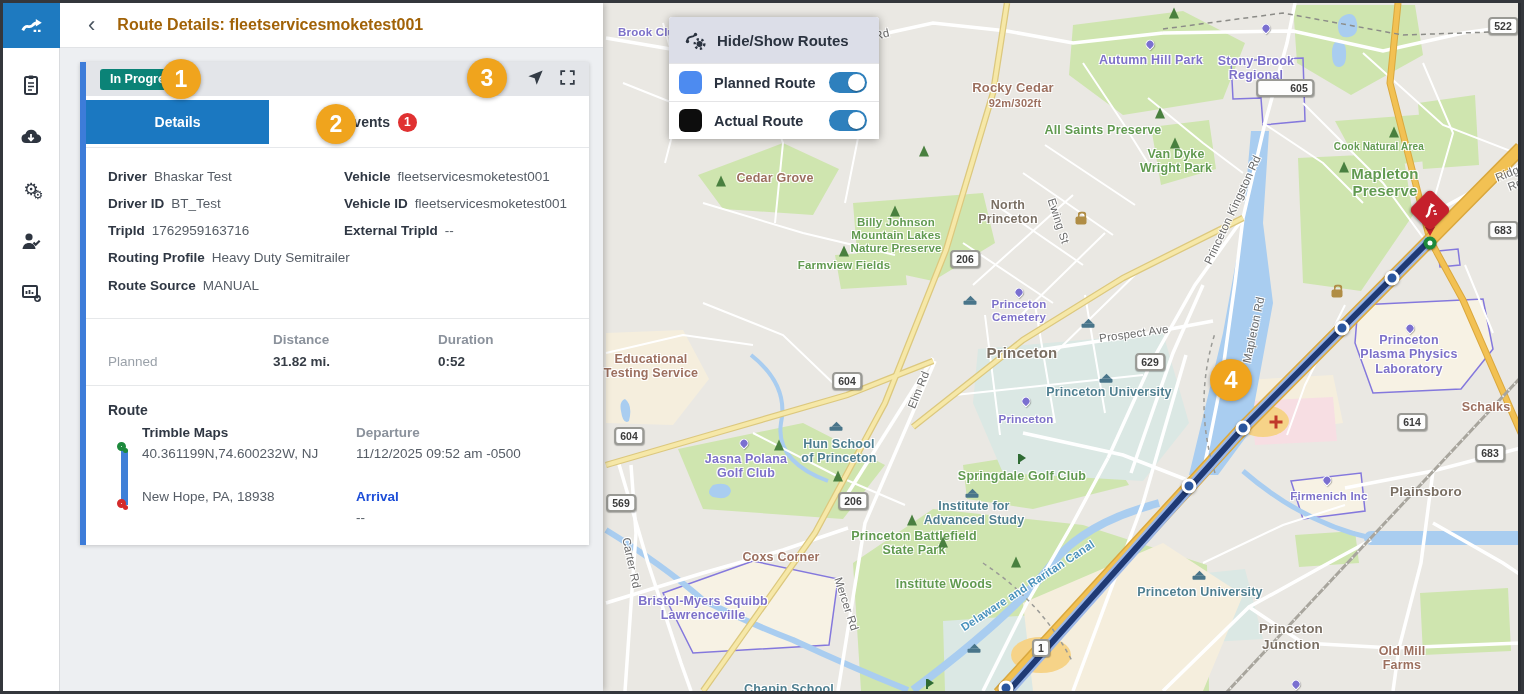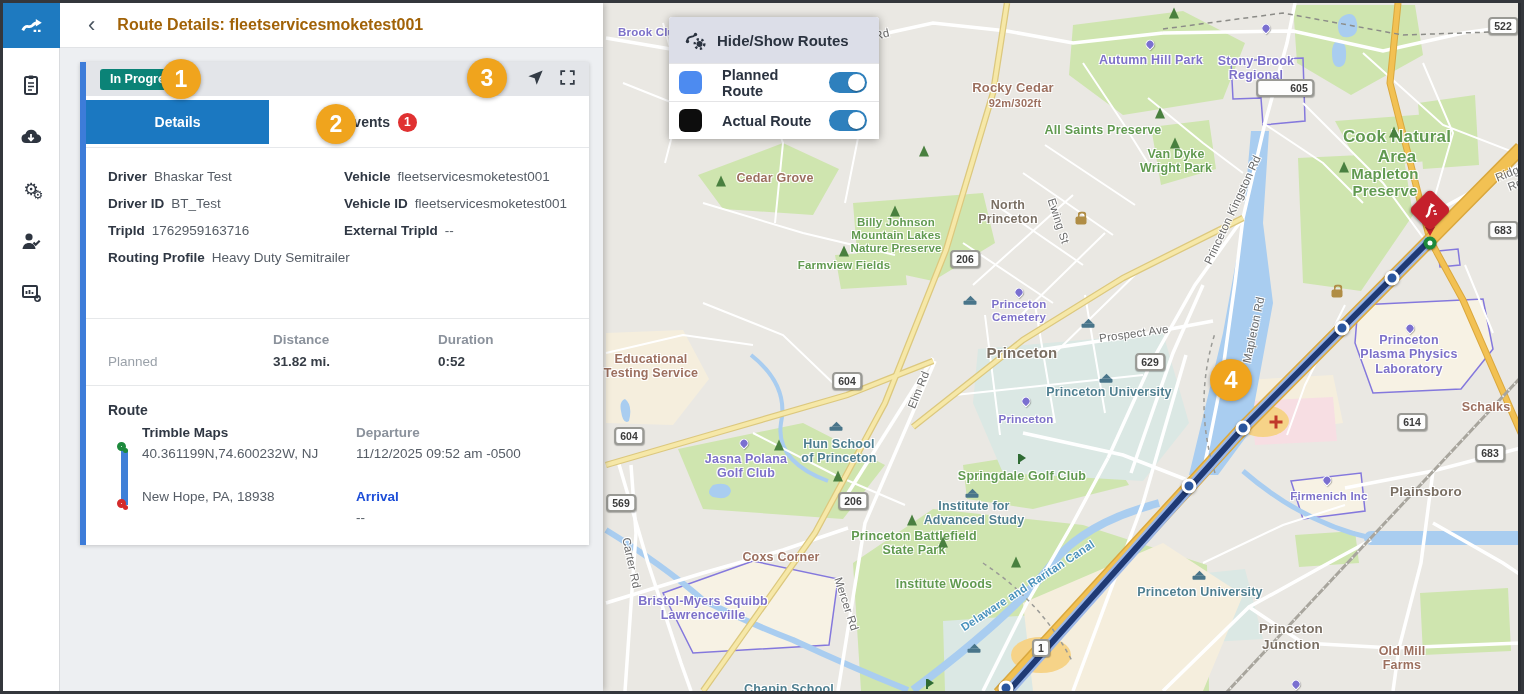--- a/index.html
+++ b/index.html
@@ -94,21 +94,21 @@
   .start-tail{position:absolute;left:827px;top:224px;width:0;height:0;border-left:5px solid transparent;border-right:5px solid transparent;border-top:9px solid #c5202c;transform:translate(-50%,0);z-index:6;}
   .badge4{position:absolute;left:628px;top:377px;width:42px;height:42px;border-radius:50%;background:#f0a41d;color:#fff;font-size:24px;font-weight:bold;display:flex;align-items:center;justify-content:center;transform:translate(-50%,-50%);box-shadow:0 1px 4px rgba(0,0,0,.35);z-index:7;}
   .redcross{position:absolute;left:673px;top:419px;width:13px;height:13px;transform:translate(-50%,-50%);z-index:3;}
   .redcross::before{content:"";position:absolute;left:5px;top:0;width:3px;height:13px;background:#c0392b;}
   .redcross::after{content:"";position:absolute;left:0;top:5px;width:13px;height:3px;background:#c0392b;}
 
   
   .routes-panel{position:absolute;left:22px;top:14px;width:210px;background:#fff;border-radius:3px;box-shadow:0 1px 8px rgba(0,0,0,.35);z-index:10;margin-left:44px;}
   .rp-head{height:46px;background:#dcdee8;border-radius:3px 3px 0 0;display:flex;align-items:center;padding-left:14px;gap:10px;}
   .rp-title{font-size:15px;font-weight:bold;color:#2b3340;}
-  .rp-row{height:38px;display:flex;align-items:center;padding:0 12px 0 10px;border-top:1px solid #e4e4e6;background:#fff;gap:8px;}
+  .rp-row{height:38px;display:flex;align-items:center;padding:0 12px 0 10px;border-top:1px solid #e4e4e6;background:#fff;}
   .swatch{width:23px;height:23px;border-radius:6px;margin-right:12px;}
   .rp-label{font-size:14.5px;font-weight:bold;color:#2b3340;flex:1;}
   .tgl{position:relative;width:38px;height:21px;border-radius:11px;background:#2e80bd;cursor:pointer;}
   .tgl::after{content:"";position:absolute;right:2px;top:2px;width:17px;height:17px;border-radius:50%;background:#fff;box-shadow:0 1px 1px rgba(0,0,0,.3);}
 </style>
 </head>
 <body>
 
 <div class="frame">
 <div class="app">
@@ -192,20 +192,23 @@
       <div class="fieldrow" style="top:128px">
         <span><b>Driver ID</b><span>BT_Test</span></span>
         <span class="fcol2"><b>Vehicle ID</b><span>fleetservicesmoketest001</span></span>
       </div>
       <div class="fieldrow" style="top:155px">
         <span><b>TripId</b><span>1762959163716</span></span>
         <span class="fcol2"><b>External TripId</b><span>--</span></span>
       </div>
       <div class="fieldrow" style="top:182px">
         <span><b>Routing Profile</b><span>Heavy Duty Semitrailer</span></span>
+      </div>
+      <div class="fieldrow" style="top:210px">
+        <span><b>Route Source</b><span>MANUAL</span></span>
       </div>
 
       <div class="divider" style="top:256px"></div>
 
       <span class="plab" style="left:187px;top:270px">Distance</span>
       <span class="plab" style="left:352px;top:270px">Duration</span>
       <span class="pgray" style="left:22px;top:292px">Planned</span>
       <span class="pval" style="left:187px;top:292px">31.82 mi.</span>
       <span class="pval" style="left:352px;top:292px">0:52</span>
 
@@ -305,21 +308,21 @@
           <div class="mlabel purple" style="left: 47px; top: 30px; font-size: 11.5px; transform: translate(-50%, -50%) rotate(0deg);">Brook Club</div>
           <div class="mlabel roadl" style="left: 262px; top: 36px; font-size: 11.5px; transform: translate(-50%, -50%) rotate(-14deg);">Valley Rd</div>
           <div class="mlabel brown" style="left: 410px; top: 85px; font-size: 13px; transform: translate(-50%, -50%) rotate(0deg);">Rocky Cedar</div>
           <div class="mlabel brown" style="left: 412px; top: 100px; font-size: 11px; transform: translate(-50%, -50%) rotate(0deg);">92m/302ft</div>
           <div class="mlabel purple" style="left: 548px; top: 57px; font-size: 12.5px; transform: translate(-50%, -50%) rotate(0deg);">Autumn Hill Park</div>
           <div class="mlabel purple" style="left: 653px; top: 45px; font-size: 12.5px; transform: translate(-50%, -50%) rotate(0deg); margin-top: 20px;">Stony Brook
 Regional</div>
           <div class="mlabel green" style="left: 500px; top: 127px; font-size: 12.5px; transform: translate(-50%, -50%) rotate(0deg);">All Saints Preserve</div>
           <div class="mlabel green" style="left: 573px; top: 158px; font-size: 12.5px; transform: translate(-50%, -50%) rotate(0deg);">Van Dyke
 Wright Park</div>
-          <div class="mlabel green" style="left: 794px; top: 144px; font-size: 17px; transform: translate(-50%, -50%) rotate(0deg);">Cook Natural Area</div>
+          <div class="mlabel green" style="left: 776px; top: 144px; font-size: 10px; transform: translate(-50%, -50%) rotate(0deg);">Cook Natural Area</div>
           <div class="mlabel green" style="left: 741px; top: 179px; font-size: 15px; transform: translate(-50%, -50%) rotate(0deg); margin-left: 41px;">Mapleton Preserve</div>
           <div class="mlabel brown" style="left: 172px; top: 175px; font-size: 12.5px; transform: translate(-50%, -50%) rotate(0deg);">Cedar Grove</div>
           <div class="mlabel town" style="left: 405px; top: 209px; font-size: 12.5px; transform: translate(-50%, -50%) rotate(0deg);">North
 Princeton</div>
           <div class="mlabel roadl" style="left: 455px; top: 218px; font-size: 11.5px; transform: translate(-50%, -50%) rotate(72deg);">Ewing St</div>
           <div class="mlabel green" style="left: 293px; top: 233px; font-size: 11.5px; transform: translate(-50%, -50%) rotate(0deg);">Billy Johnson
 Mountain Lakes
 Nature Preserve</div>
           <div class="mlabel green" style="left: 241px; top: 263px; font-size: 11.5px; transform: translate(-50%, -50%) rotate(0deg);">Farmview Fields</div>
           <div class="mlabel roadl" style="left: 630px; top: 207px; font-size: 11.5px; transform: translate(-50%, -50%) rotate(-65deg);">Princeton Kingston Rd</div>

